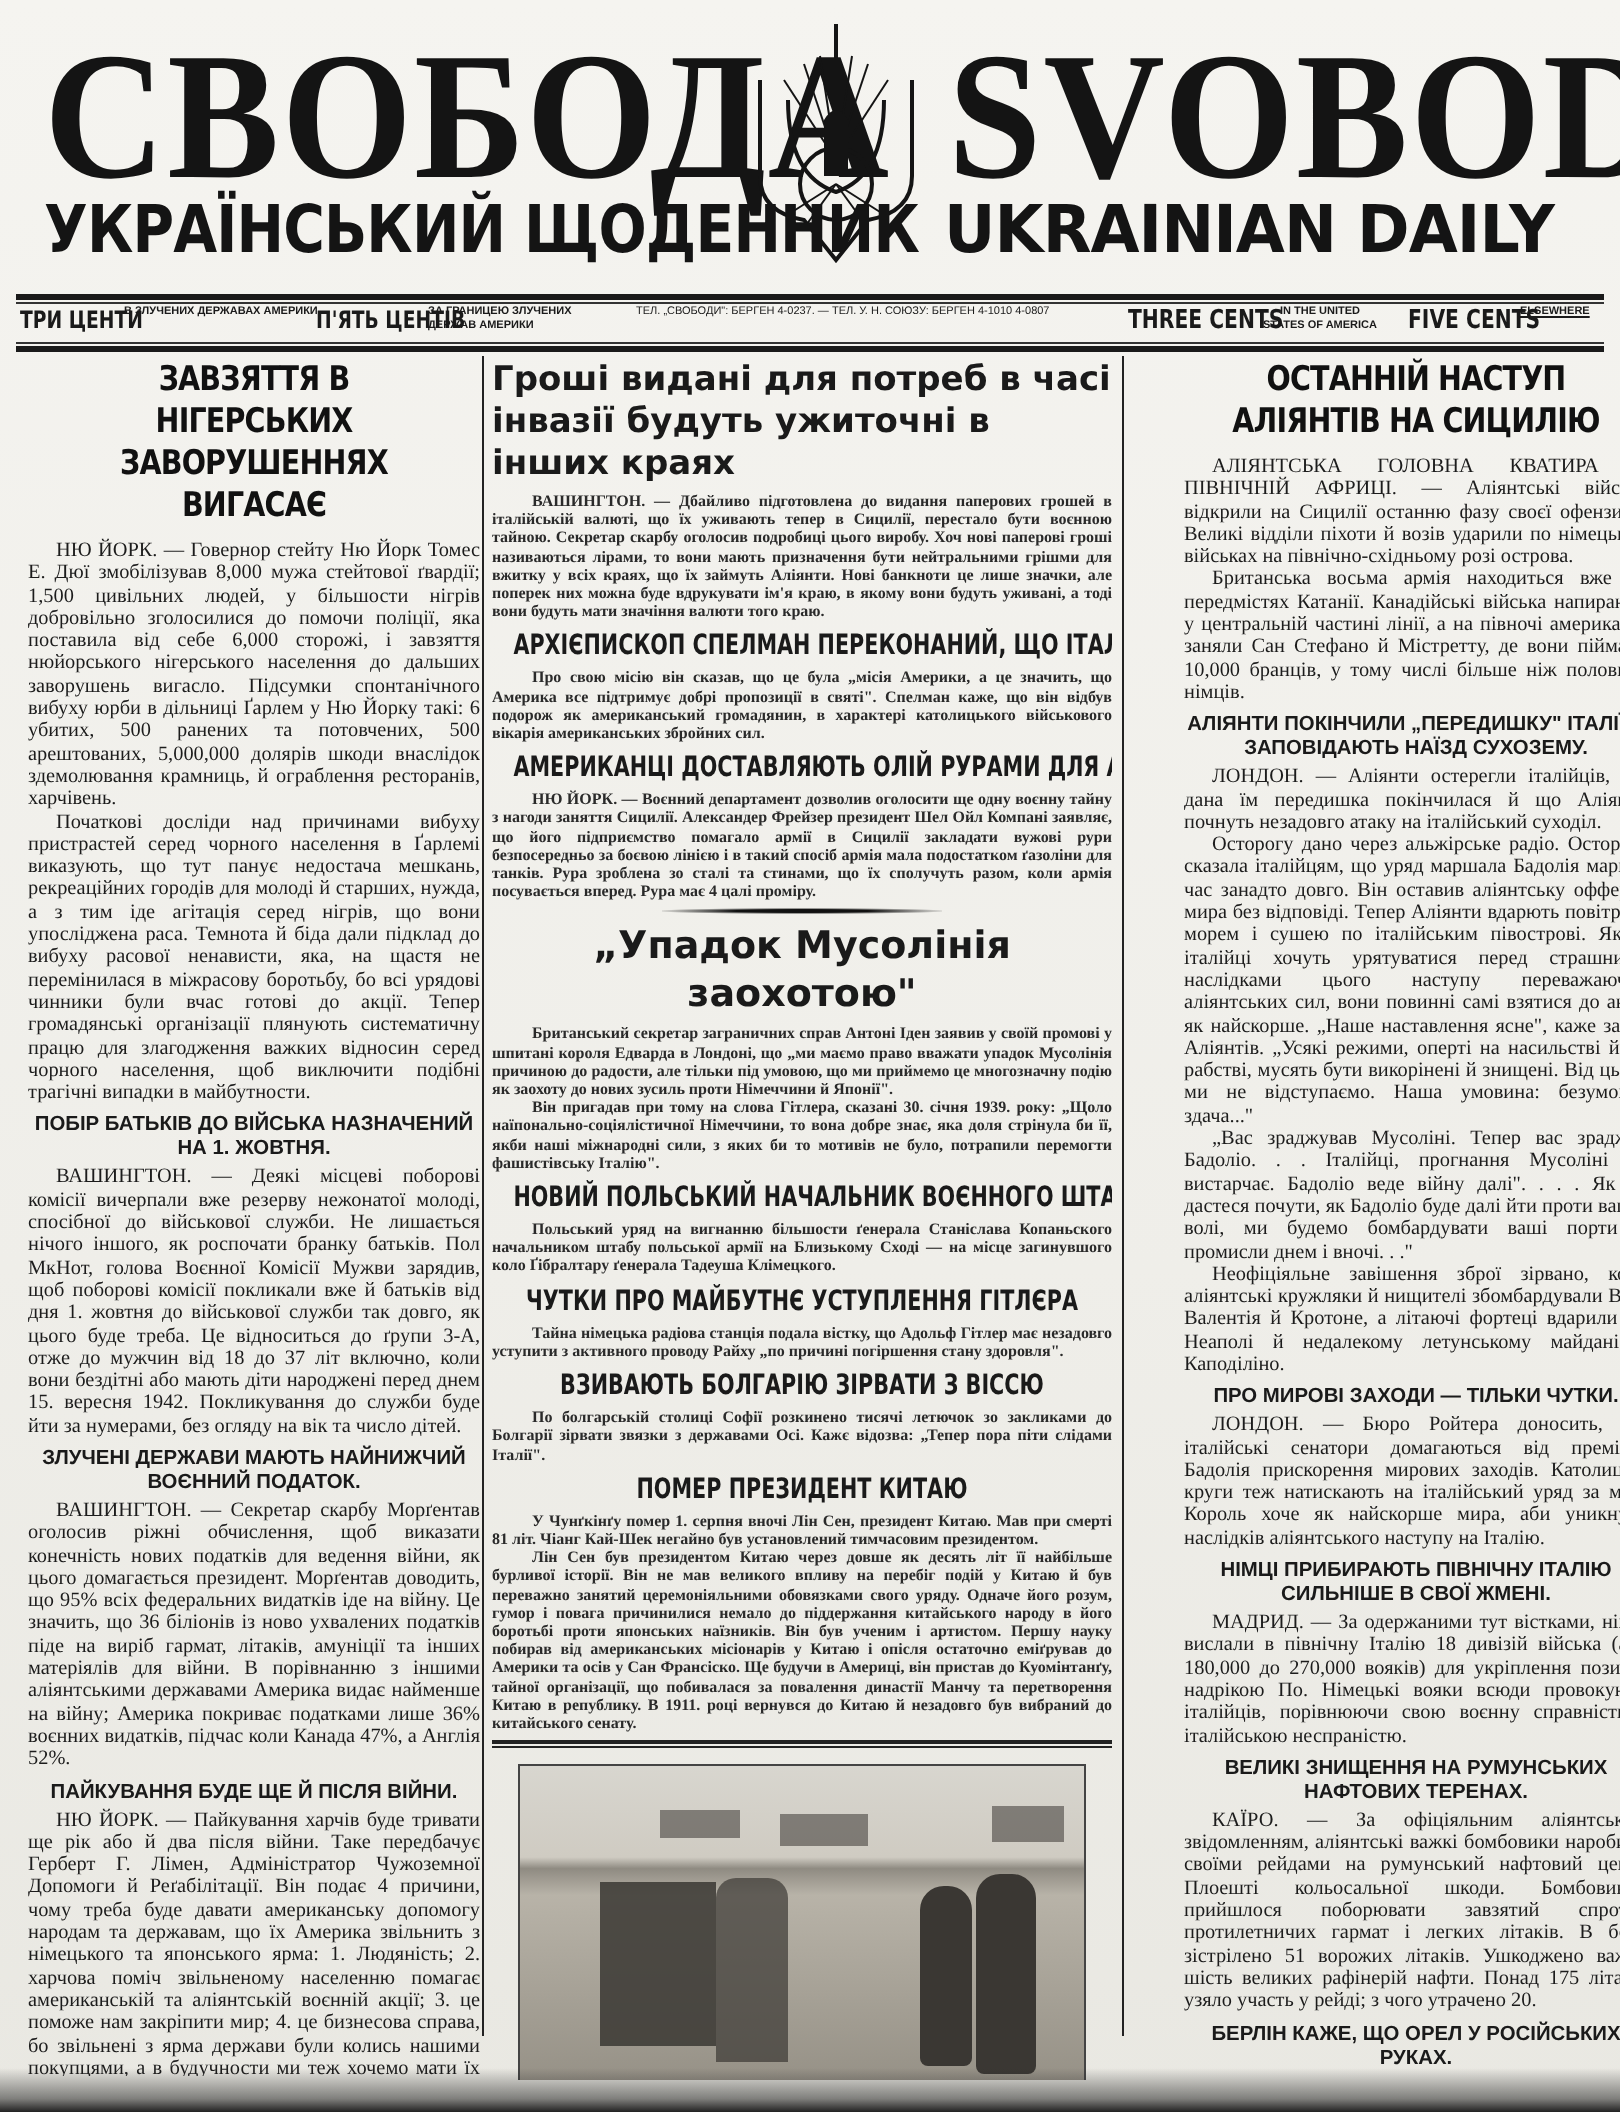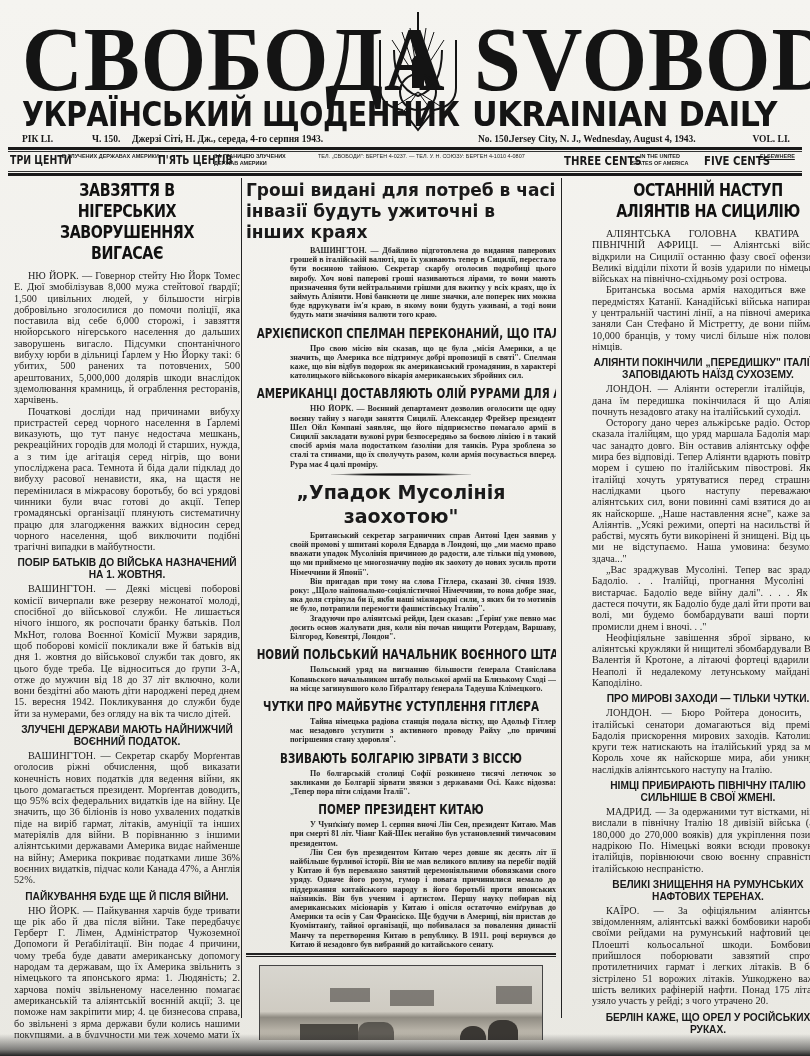--- a/index.html
+++ b/index.html
@@ -55,21 +55,21 @@
     font-family: "DejaVu Sans", sans-serif; font-weight: 900; text-align: center;
     text-transform: uppercase; letter-spacing: -0.5px; color: #111;
   }
   .h-main { font-size: 17px; line-height: 21px; transform: scaleX(0.84); margin: 2px 0 6px; }
   .h-sub { font-family: "Liberation Sans", sans-serif; font-weight: bold; font-size: 10.2px; line-height: 12px; text-align: center; text-transform: uppercase; margin: 5px 0 2px; }
   .h-mid-big { font-family: "DejaVu Sans", sans-serif; font-weight: bold; font-size: 17px; line-height: 21px; margin: 2px 0 3px; }
   .h-mid-cond { font-family: "DejaVu Sans", sans-serif; font-weight: 900; font-size: 14px; line-height: 17px; text-align: center; transform: scaleX(0.74); transform-origin: center; white-space: nowrap; margin: 5px -40px 2px; text-transform: uppercase; }
   .h-quote { font-family: "DejaVu Sans", sans-serif; font-weight: bold; font-size: 19px; line-height: 24px; text-align: center; margin: 4px 0 3px; }
 
   p.body { font-family: "Liberation Serif", serif; font-size: 10.2px; line-height: 11.3px; text-align: justify; text-indent: 14px; color: #1c1c1c; hyphens: auto; }
-  p.body-mid { font-family: "Liberation Serif", serif; font-size: 8px; line-height: 9.2px; text-align: justify; text-indent: 20px; font-weight: bold; color: #2a2a2a; margin-left: 44px; }
+  p.body-mid { font-family: "Liberation Serif", serif; font-size: 8px; line-height: 9.2px; text-align: justify; text-indent: 20px; font-weight: bold; color: #2a2a2a; }
 
   .ornament { width: 140px; height: 3px; margin: 4px auto; background: radial-gradient(ellipse at center,#111 0%,#111 35%,transparent 75%); }
 
   .photo { position: relative; margin: 8px auto 0; width: 284px; height: 192px; background:
       linear-gradient(180deg,#d8d6cf 0%,#cfcbc2 24%,#8f8b82 27%,#b8b3a8 34%,#a6a196 60%,#8a857b 100%);
     border: 1px solid #444; overflow: hidden; }
   .photo .shape { position: absolute; background: #3a3733; }
 
   .bottom-shadow { position: absolute; left: 0; bottom: 0; width: 810px; height: 22px; background: linear-gradient(180deg,rgba(0,0,0,0) 0%,rgba(40,40,40,0.55) 70%,#222 100%); }
 </style>
@@ -100,28 +100,20 @@
           <line x1="46" y1="82" x2="68" y2="96"></line>
         <line x1="46" y1="82" x2="30" y2="104"></line>
           <line x1="46" y1="82" x2="62" y2="104"></line>
       </g>
       <path d="M40 50 Q46 40 52 50 L52 78 L40 78 Z" fill="#141414"></path>
     </svg>
 
     <div class="sub-cyr">УКРАЇНСЬКИЙ ЩОДЕННИК</div>
     <div class="sub-lat">UKRAINIAN DAILY</div>
 
-    <div class="dateline">
-      <span style="left:12px">РІК LI.</span>
-      <span style="left:82px">Ч. 150.</span>
-      <span style="left:122px">Джерзі Сіті, Н. Дж., середа, 4-го серпня 1943.</span>
-      <span style="left:468px">No. 150.</span>
-      <span style="left:500px">Jersey City, N. J., Wednesday, August 4, 1943.</span>
-      <span style="right:10px">VOL. LI.</span>
-    </div>
   </div>
 
   <div class="rule-thick" style="top:147px"></div>
   <div class="rule-thin" style="top:151px"></div>
 
   <div class="price-strip">
     <span class="p-big" style="left:2px">ТРИ ЦЕНТИ</span>
     <span class="p-small" style="left:54px;width:90px">В ЗЛУЧЕНИХ ДЕРЖАВАХ АМЕРИКИ</span>
     <span class="p-big" style="left:150px">П'ЯТЬ ЦЕНТІВ</span>
     <span class="p-small" style="left:206px;width:92px;white-space:normal">ЗА ГРАНИЦЕЮ ЗЛУЧЕНИХ ДЕРЖАВ АМЕРИКИ</span>
@@ -162,21 +154,20 @@
     <p class="body-mid">Про свою місію він сказав, що це була „місія Америки, а це значить, що Америка все підтримує добрі пропозиції в святі". Спелман каже, що він відбув подорож як американський громадянин, в характері католицького військового вікарія американських збройних сил.</p>
 
     <div class="h-mid-cond">АМЕРИКАНЦІ ДОСТАВЛЯЮТЬ ОЛІЙ РУРАМИ ДЛЯ АРМІЇ</div>
     <p class="body-mid">НЮ ЙОРК. — Воєнний департамент дозволив оголосити ще одну воєнну тайну з нагоди заняття Сицилії. Александер Фрейзер президент Шел Ойл Компані заявляє, що його підприємство помагало армії в Сицилії закладати вужові рури безпосередньо за боєвою лінією і в такий спосіб армія мала подостатком ґазоліни для танків. Рура зроблена зо сталі та стинами, що їх сполучуть разом, коли армія посувається вперед. Рура має 4 цалі проміру.</p>
 
     <div class="ornament"></div>
 
     <div class="h-quote">„Упадок Мусолінія заохотою"</div>
     <p class="body-mid">Британський секретар заграничних справ Антоні Іден заявив у своїй промові у шпитані короля Едварда в Лондоні, що „ми маємо право вважати упадок Мусолінія причиною до радости, але тільки під умовою, що ми приймемо це многозначну подію як заохоту до нових зусиль проти Німеччини й Японії".</p>
     <p class="body-mid">Він пригадав при тому на слова Гітлера, сказані 30. січня 1939. року: „Щоло наїпонально-соціялістичної Німеччини, то вона добре знає, яка доля стрінула би її, якби наші міжнародні сили, з яких би то мотивів не було, потрапили перемогти фашистівську Італію".</p>
-    <p class="body-mid">Згадуючи про аліянтські рейди, Іден сказав: „Ґерінґ уже певно має досить основ жалувати дня, коли він почав нищити Ротердам, Варшаву, Білгород, Ковентрі, Лондон".</p>
 
     <div class="h-mid-cond">НОВИЙ ПОЛЬСЬКИЙ НАЧАЛЬНИК ВОЄННОГО ШТАБУ</div>
     <p class="body-mid">Польський уряд на вигнанню більшости ґенерала Станіслава Копаньского начальником штабу польської армії на Близькому Сході — на місце загинувшого коло Ґібралтару ґенерала Тадеуша Клімецкого.</p>
 
     <div class="h-mid-cond">ЧУТКИ ПРО МАЙБУТНЄ УСТУПЛЕННЯ ГІТЛЄРА</div>
     <p class="body-mid">Тайна німецька радіова станція подала вістку, що Адольф Гітлер має незадовго уступити з активного проводу Райху „по причині погіршення стану здоровля".</p>
 
     <div class="h-mid-cond">ВЗИВАЮТЬ БОЛГАРІЮ ЗІРВАТИ З ВІССЮ</div>
     <p class="body-mid">По болгарській столиці Софії розкинено тисячі летючок зо закликами до Болгарії зірвати звязки з державами Осі. Кажє відозва: „Тепер пора піти слідами Італії".</p>
 

